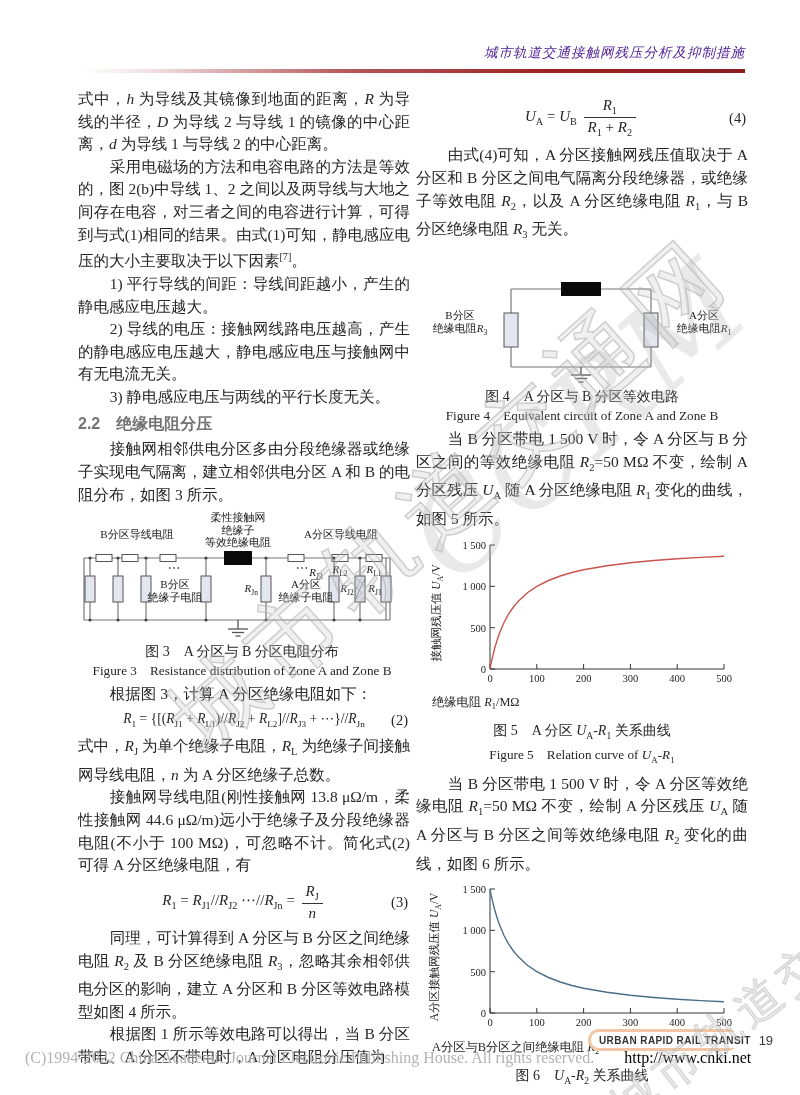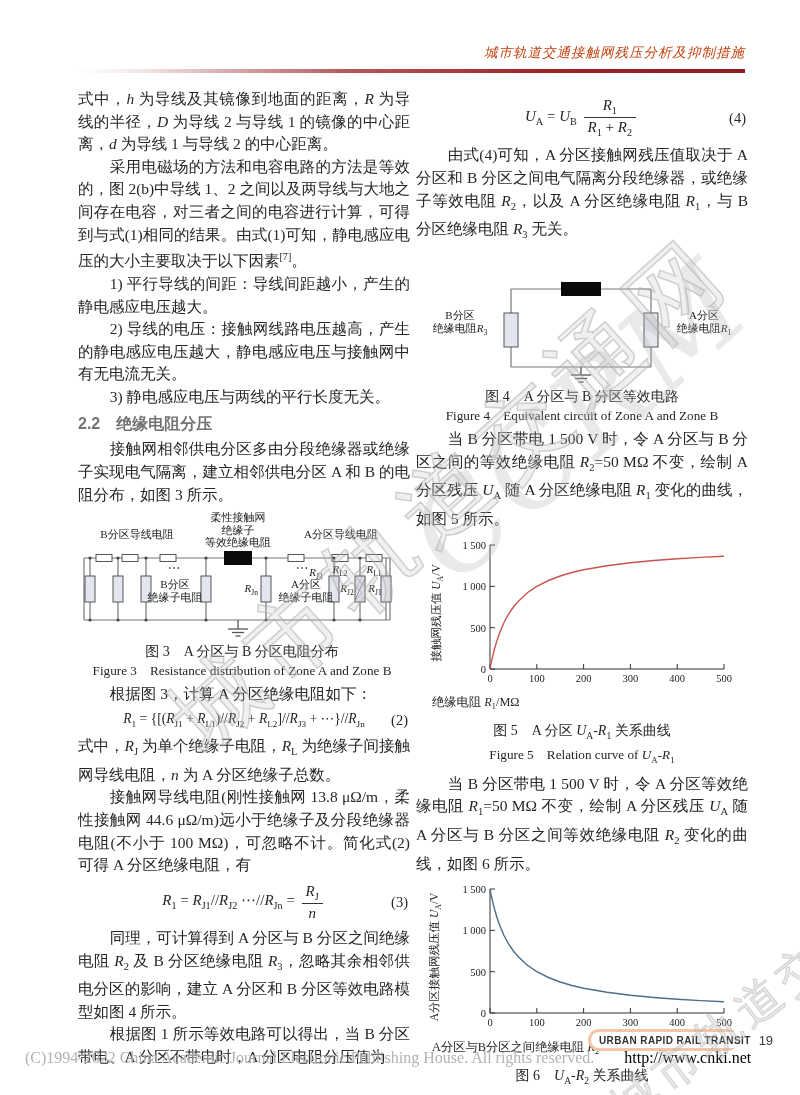--- a/index.html
+++ b/index.html
@@ -1,20 +1,20 @@
 <!DOCTYPE html>
 <html><head>
 <meta charset="utf-8">
 <style>
   html,body{margin:0;padding:0;background:#ffffff;}
   .page{position:relative;width:800px;height:1095px;background:#fff;overflow:hidden;
         font-family:"Liberation Serif","DejaVu Serif",serif;color:#262626;}
   
   .running-title{position:absolute;top:44px;right:55px;font-style:italic;font-size:13.5px;
-                 color:#c2410c;letter-spacing:1px;}
+                 color:#4c1d95;letter-spacing:1px;}
   .header-rule{position:absolute;left:78px;right:55px;top:69px;height:4px;
                background:linear-gradient(90deg,rgba(158,34,36,0) 0%,rgba(158,34,36,.12) 10%,
                rgba(158,34,36,.75) 40%,#9e2224 70%,#8c1d20 100%);}
   
   .col{position:absolute;top:88px;width:332px;font-size:15.5px;line-height:22.6px;text-align:justify;}
   .col-left{left:78px;}
   .col-right{left:416px;}
   .col p{margin:0;}
   .indent{text-indent:2.05em;}
   h3.sec{font-family:"Liberation Sans","DejaVu Sans",sans-serif;color:#737373;font-size:16px;

